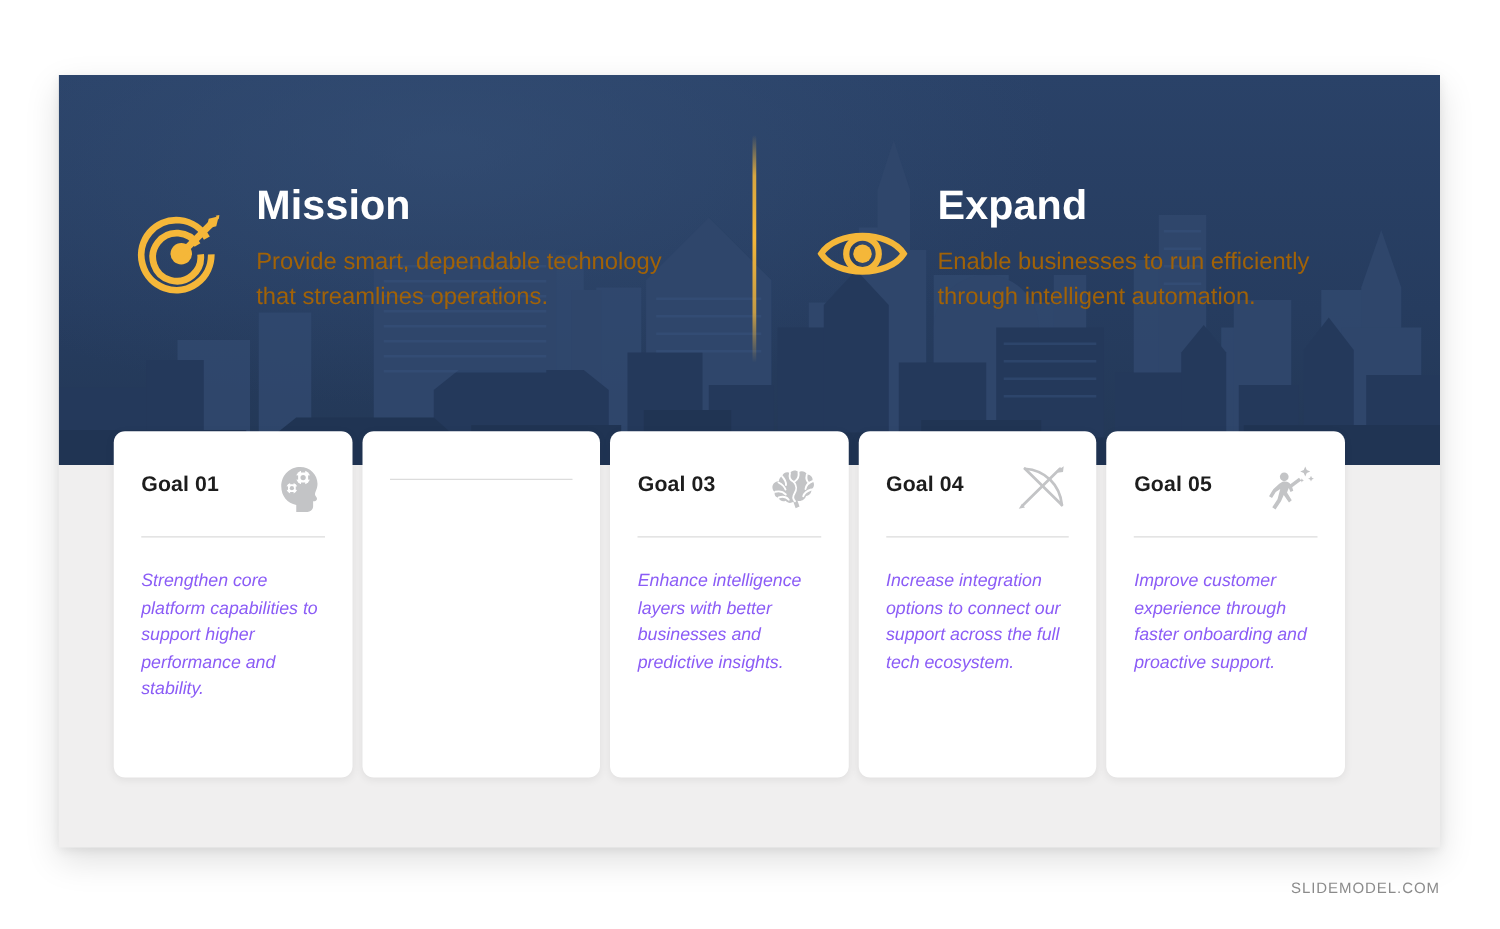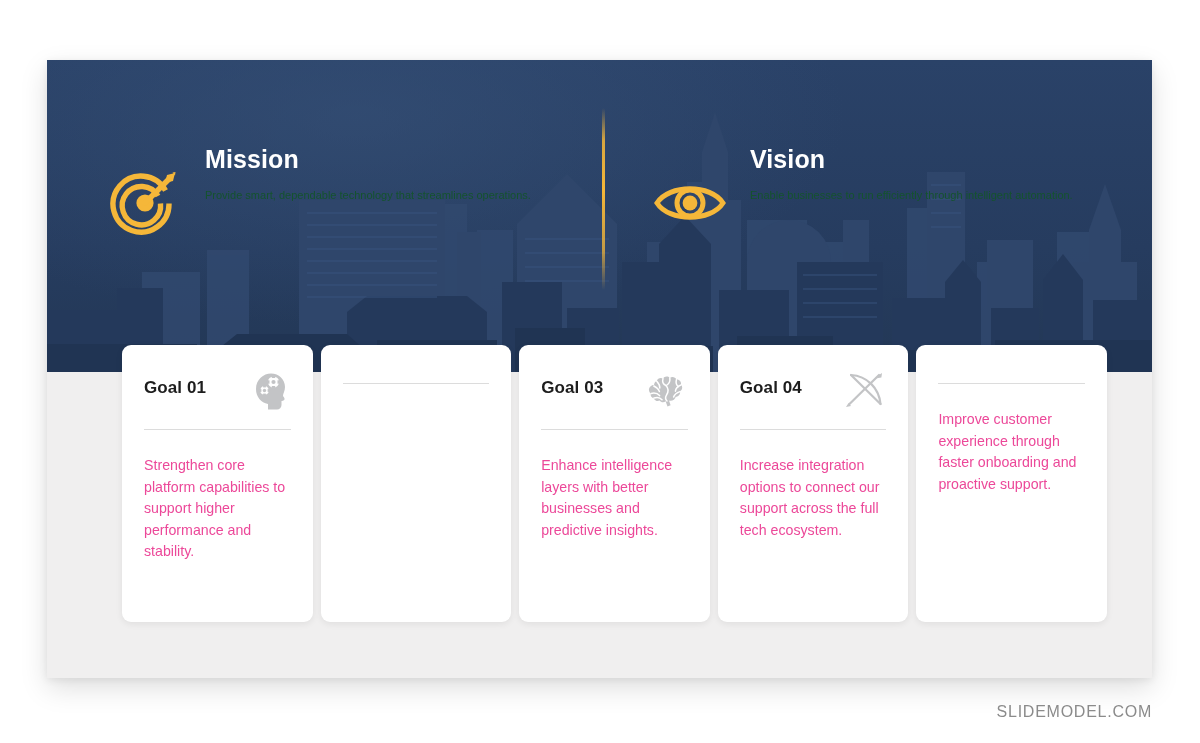--- a/index.html
+++ b/index.html
@@ -93,39 +93,39 @@
     display: flex;
     align-items: center;
     justify-content: center;
     margin-top: 22px;
   }
   .mv-icon svg { display: block; }
 
   .mv-text { padding-top: 2px; }
 
   .mv-title {
-    font-size: 25px;
+    font-size: 33px;
     font-weight: bold;
     color: #ffffff;
     letter-spacing: 0.1px;
     line-height: 1.15;
     margin-bottom: 13px;
   }
   .mv-desc {
-    font-size: 11px;
-    color: #14532d;
+    font-size: 19px;
+    color: #a16207;
     line-height: 1.5;
     max-width: 330px;
   }
   .mv.vision .mv-desc { max-width: 330px; }
 
   
   .cards {
     position: absolute;
-    left: 75px;
+    left: 44px;
     top: 285px;
     width: 985px;
     height: 277px;
     display: flex;
     gap: 8px;
   }
 
   .card {
     position: relative;
     flex: 1 1 0;
@@ -163,29 +163,30 @@
   .card-rule {
     height: 1px;
     background: #dcdcdc;
     margin: 12px 0 0 0;
   }
 
   .card-desc {
     margin-top: 25px;
     font-size: 14.2px;
     line-height: 1.52;
-    color: #ec4899;
+    color: #8b5cf6;
+    font-style: italic;
   }
 
   
   .footer {
     position: absolute;
     right: 48px;
     top: 703px;
-    font-size: 16px;
+    font-size: 12px;
     letter-spacing: 0.75px;
     color: #8b8b8b;
   }
 </style>
 </head>
 <body>
 
 <div id="stage">
 
   <div class="slide">
@@ -305,21 +306,21 @@
 
     <div class="mv vision">
       <div class="mv-icon">
         <svg width="74" height="52" viewBox="0 0 74 52" xmlns="http://www.w3.org/2000/svg">
           <path d="M4 26 C16 7 58 7 70 26 C58 45 16 45 4 26 Z" fill="none" stroke="#f5b739" stroke-width="5"></path>
           <circle cx="37" cy="26" r="13" fill="none" stroke="#f5b739" stroke-width="5"></circle>
           <circle cx="37" cy="26" r="7.4" fill="#f5b739"></circle>
         </svg>
       </div>
       <div class="mv-text">
-        <div class="mv-title">Vision</div>
+        <div class="mv-title">Expand</div>
         <div class="mv-desc">Enable businesses to run efficiently through intelligent automation.</div>
       </div>
     </div>
 
     <div class="cards">
 
       <div class="card">
         <div class="card-head">
           <div class="card-title">Goal 01</div>
           <div class="card-icon">
@@ -390,20 +391,35 @@
               <path d="M36 4 L39 2 L38.4 6.6 L33.8 7.2 Z" fill="#c3c4c6"></path>
               <path d="M5.5 32 L3 36 L8 35 Z" fill="#c3c4c6"></path>
             </svg>
           </div>
         </div>
         <div class="card-rule"></div>
         <div class="card-desc">Increase integration options to connect our support across the full tech ecosystem.</div>
       </div>
 
       <div class="card">
+        <div class="card-head">
+          <div class="card-title">Goal 05</div>
+          <div class="card-icon">
+            <svg width="42" height="42" viewBox="0 0 42 42" xmlns="http://www.w3.org/2000/svg">
+              <g fill="#c3c4c6">
+                <path d="M33.2 2.2 L34.4 5 L37.2 6.2 L34.4 7.4 L33.2 10.2 L32 7.4 L29.2 6.2 L32 5 Z"></path>
+                <path d="M37.8 9.6 L38.5 11.2 L40.1 11.9 L38.5 12.6 L37.8 14.2 L37.1 12.6 L35.5 11.9 L37.1 11.2 Z"></path>
+                <path d="M30.5 11.6 L31 12.8 L32.2 13.3 L31 13.8 L30.5 15 L30 13.8 L28.8 13.3 L30 12.8 Z"></path>
+              </g>
+              <circle cx="16.4" cy="10.4" r="3.5" fill="#c3c4c6"></circle>
+              <path d="M15 14.4 C18.4 13.6 21.4 15.2 22.6 18.2 L23.6 21.6 L21.4 22.6 L20 19.4 L18.6 23 L22.4 29.2 L20.2 31 L16 25 L13.8 30 L9.4 36.5 L6.8 34.8 L11 28.4 L13.2 20.2 L9.6 22.6 L6.6 27.4 L4.2 26 L7.6 20.4 L12.4 16 Z" fill="#c3c4c6"></path>
+              <path d="M19.6 17.6 L28.2 11.2 L30 13.4 L21.4 19.8 Z" fill="#c3c4c6"></path>
+            </svg>
+          </div>
+        </div>
         <div class="card-rule"></div>
         <div class="card-desc">Improve customer experience through faster onboarding and proactive support.</div>
       </div>
 
     </div>
   </div>
 
   <div class="footer">SLIDEMODEL.COM</div>
 
 </div>

